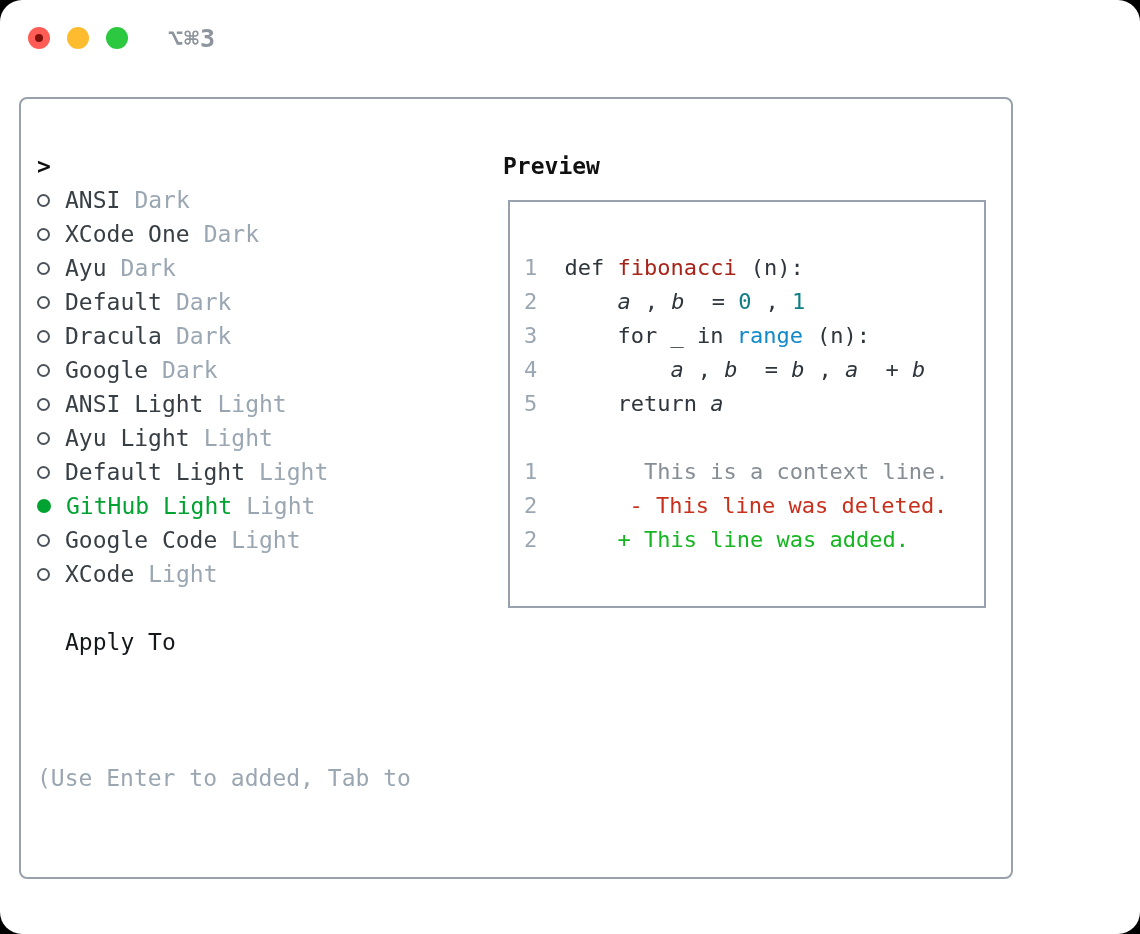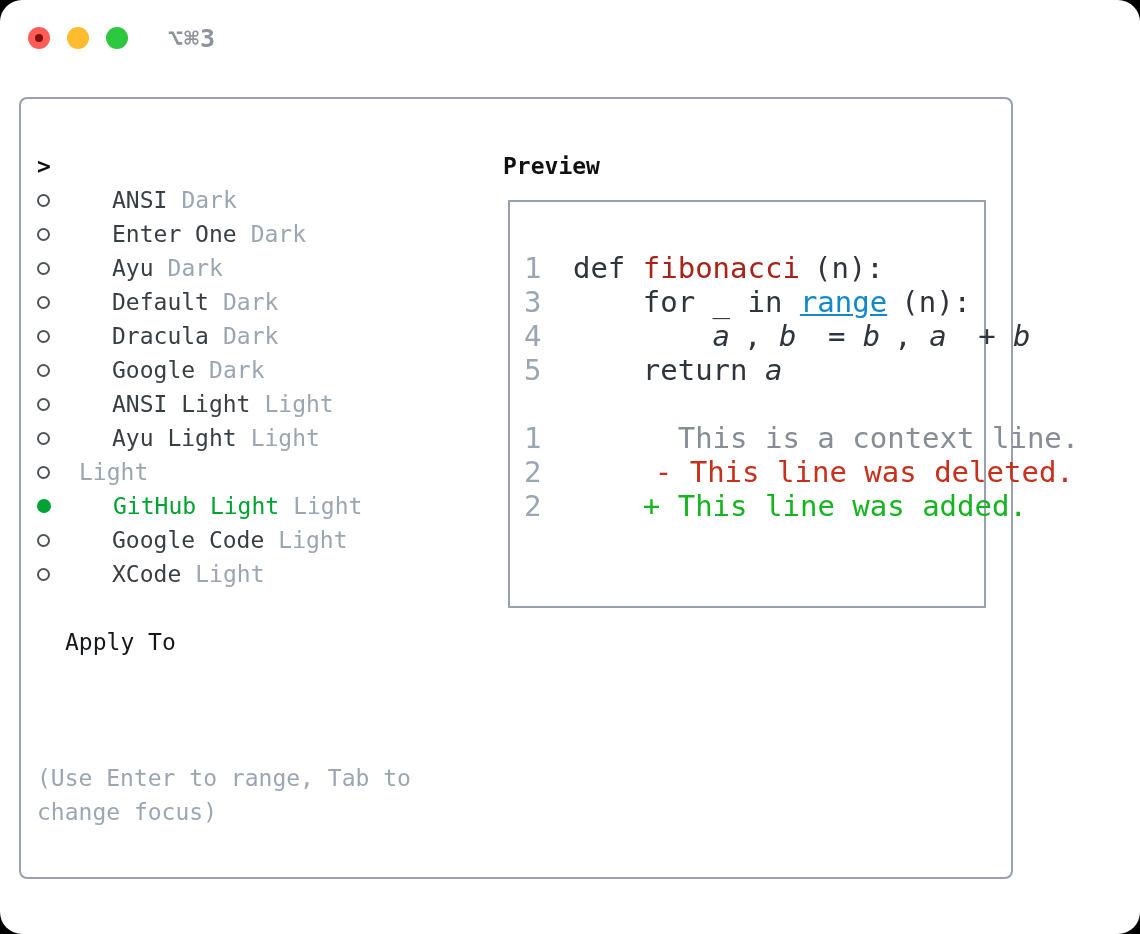--- a/index.html
+++ b/index.html
@@ -18,34 +18,34 @@
   
   .main-box{position:absolute;left:19px;top:97px;width:994px;height:782px;box-sizing:border-box;
             border:2px solid var(--panel-border);border-radius:8px;background:#fff;}
   .abs{position:absolute;}
   .row{display:flex;align-items:center;height:34px;font-size:23px;white-space:pre;}
   .bullet{flex:0 0 auto;display:inline-block;box-sizing:border-box;margin-right:15px;}
   .ring{width:13px;height:13px;border:2px solid var(--ring);border-radius:50%;}
   .dot{width:14px;height:14px;background:var(--green);border-radius:50%;}
   .cursor{display:inline-block;width:28px;font-weight:bold;color:#111;}
   .h{font-weight:bold;color:#111;}
-  .label{color:var(--label);margin-left:47px;}
+  .label{color:var(--label);}
   .row.selected .label{color:var(--green);}
   .variant{color:var(--muted);margin-left:14px;}
   .apply-header{padding-left:28px;color:#15181b;}
   .hint{font-size:23px;line-height:34px;color:var(--muted);white-space:pre;}
   
   .preview-box{position:absolute;left:487px;top:101px;width:478px;height:408px;box-sizing:border-box;
                border:2px solid var(--panel-border);background:#fff;}
-  .code{padding:49px 0 0 14px;font-size:29px;line-height:34px;}
+  .code{padding:49px 0 0 14px;font-size:22px;line-height:34px;}
   .code-line{height:34px;white-space:pre;color:var(--code);}
   .code-line .num{color:var(--linenum);}
   .code-line .fn{color:var(--fn-red);}
   .code-line .lit{color:var(--teal);}
-  .code-line .call{color:var(--blue);text-decoration:underline;}
+  .code-line .call{color:var(--blue);}
   .code-line .var{font-style:italic;color:var(--code);}
   .code-line .ctx{color:var(--ctx);}
   .code-line .del{color:var(--del-red);margin-left:12px;}
   .code-line .add{color:var(--add-green);}
 </style>
 </head>
 <body>
 
 <div class="window">
   <span class="tl red">
@@ -56,47 +56,48 @@
   <span class="title">⌥⌘3</span>
 
   <div class="main-box">
 
     <div class="abs" style="left:16px;top:50px;">
       <div class="row">
         <span class="cursor">&gt;</span>
       </div>
       <div>
           <div class="row"><span class="bullet ring"></span><span class="label">ANSI</span><span class="variant">Dark</span></div>
-          <div class="row"><span class="bullet ring"></span><span class="label">Enter One</span><span class="variant">Dark</span></div>
+          <div class="row"><span class="bullet ring"></span><span class="label">XCode One</span><span class="variant">Dark</span></div>
           <div class="row"><span class="bullet ring"></span><span class="label">Ayu</span><span class="variant">Dark</span></div>
           <div class="row"><span class="bullet ring"></span><span class="label">Default</span><span class="variant">Dark</span></div>
           <div class="row"><span class="bullet ring"></span><span class="label">Dracula</span><span class="variant">Dark</span></div>
           <div class="row"><span class="bullet ring"></span><span class="label">Google</span><span class="variant">Dark</span></div>
           <div class="row"><span class="bullet ring"></span><span class="label">ANSI Light</span><span class="variant">Light</span></div>
           <div class="row"><span class="bullet ring"></span><span class="label">Ayu Light</span><span class="variant">Light</span></div>
-          <div class="row"><span class="bullet ring"></span><span class="variant">Light</span></div>
+          <div class="row"><span class="bullet ring"></span><span class="label">Default Light</span><span class="variant">Light</span></div>
           <div class="row selected"><span class="bullet dot"></span><span class="label">GitHub Light</span><span class="variant">Light</span></div>
           <div class="row"><span class="bullet ring"></span><span class="label">Google Code</span><span class="variant">Light</span></div>
           <div class="row"><span class="bullet ring"></span><span class="label">XCode</span><span class="variant">Light</span></div>
         </div>
     </div>
 
     <div class="abs" style="left:16px;top:526px;">
       <div class="row apply-header">Apply To</div>
     </div>
 
-    <div class="abs hint" style="left:16px;top:662px;"><div>(Use Enter to range, Tab to</div><div>change focus)</div></div>
+    <div class="abs hint" style="left:16px;top:662px;"><div>(Use Enter to added, Tab to</div></div>
 
     <div class="abs row" style="left:482px;top:50px;">
       <span class="h">Preview</span>
     </div>
 
     <div class="preview-box">
       <div class="code">
           <div class="code-line"><span class="num">1</span><span class="code"> def </span><span class="fn">fibonacci</span><span class="code">(n):</span></div>
+          <div class="code-line"><span class="num">2</span><span class="code">     </span><span class="var">a</span><span class="code">, </span><span class="var">b</span><span class="code"> = </span><span class="lit">0</span><span class="code">, </span><span class="lit">1</span></div>
           <div class="code-line"><span class="num">3</span><span class="code">     for _ in </span><span class="call">range</span><span class="code">(n):</span></div>
           <div class="code-line"><span class="num">4</span><span class="code">         </span><span class="var">a</span><span class="code">, </span><span class="var">b</span><span class="code"> = </span><span class="var">b</span><span class="code">, </span><span class="var">a</span><span class="code"> + </span><span class="var">b</span></div>
           <div class="code-line"><span class="num">5</span><span class="code">     return </span><span class="var">a</span></div>
           <div class="code-line"></div>
           <div class="code-line"><span class="num">1</span><span class="code">       </span><span class="ctx">This is a context line.</span></div>
           <div class="code-line"><span class="num">2</span><span class="code">     </span><span class="del">- This line was deleted.</span></div>
           <div class="code-line"><span class="num">2</span><span class="code">     </span><span class="add">+ This line was added.</span></div>
         </div>
     </div>
 

